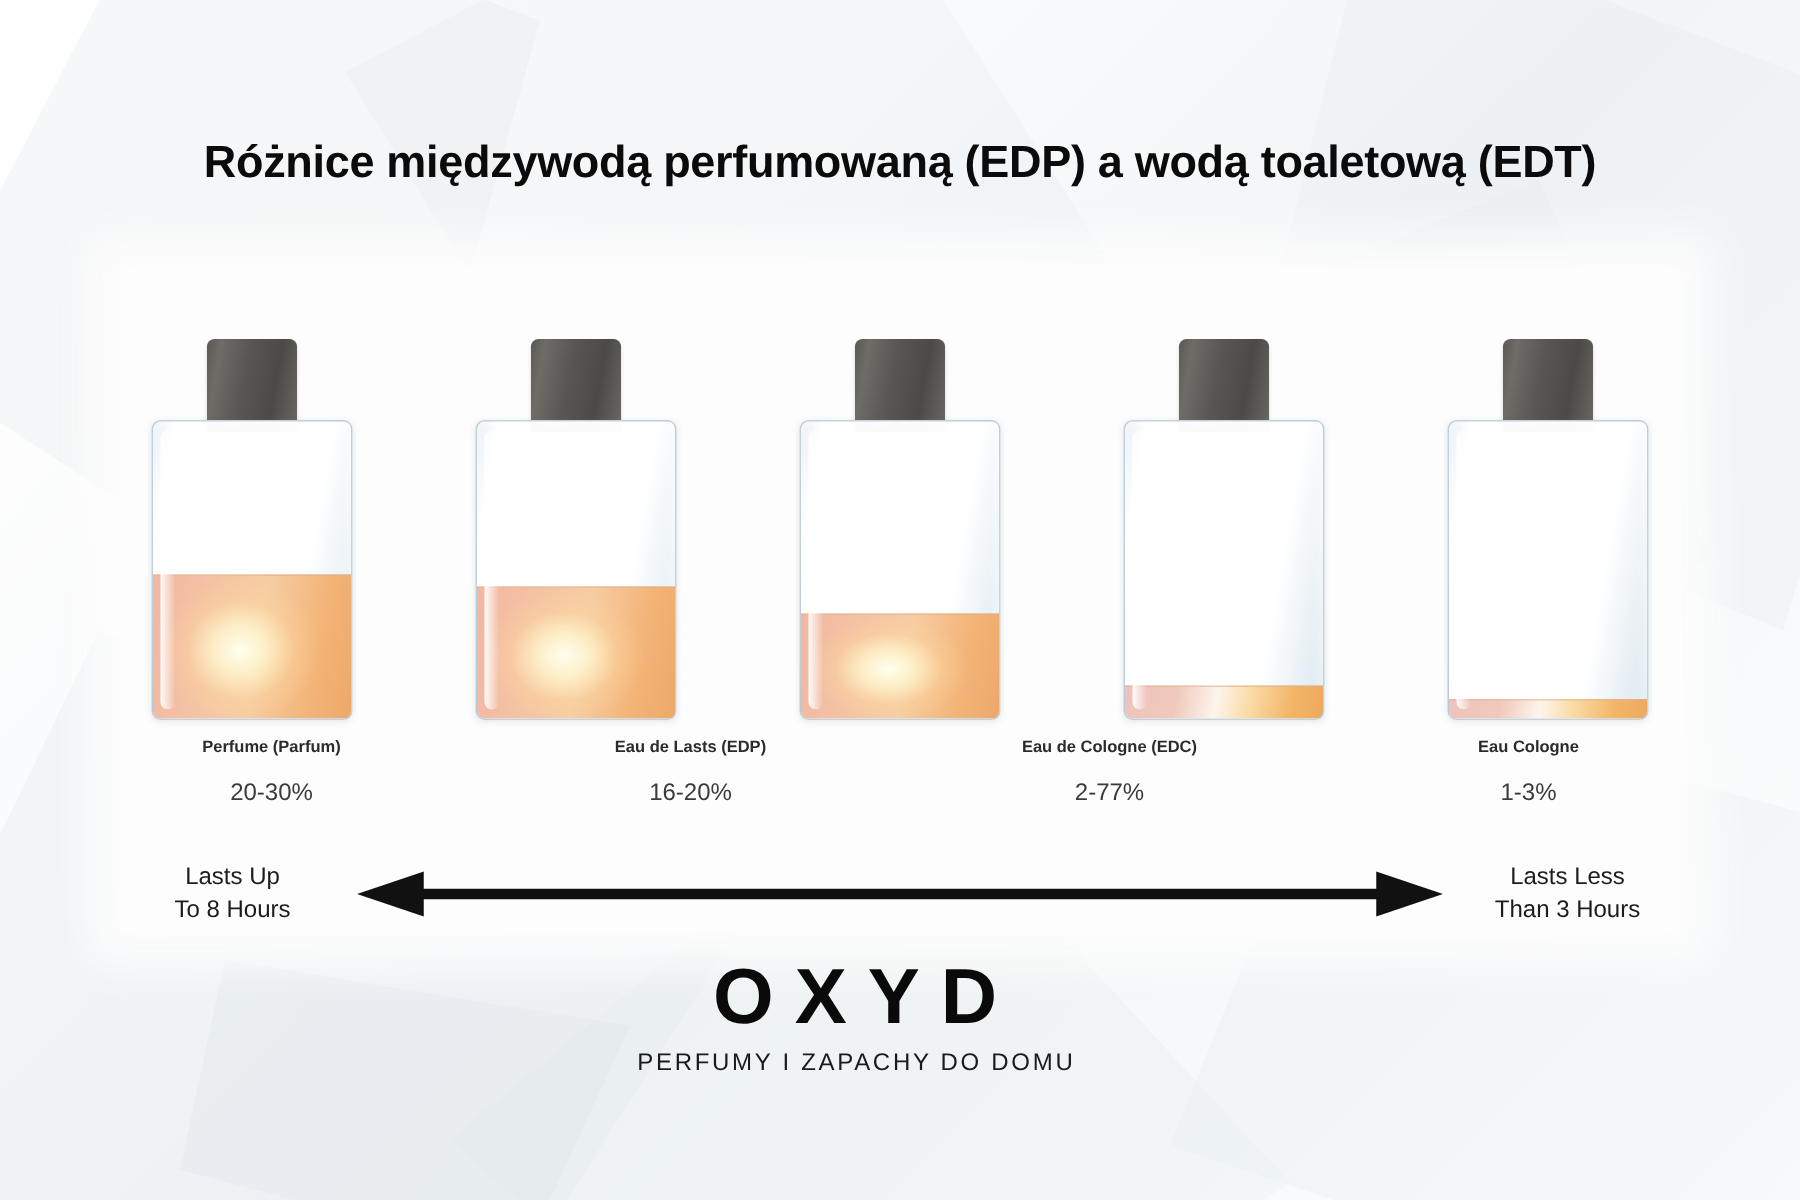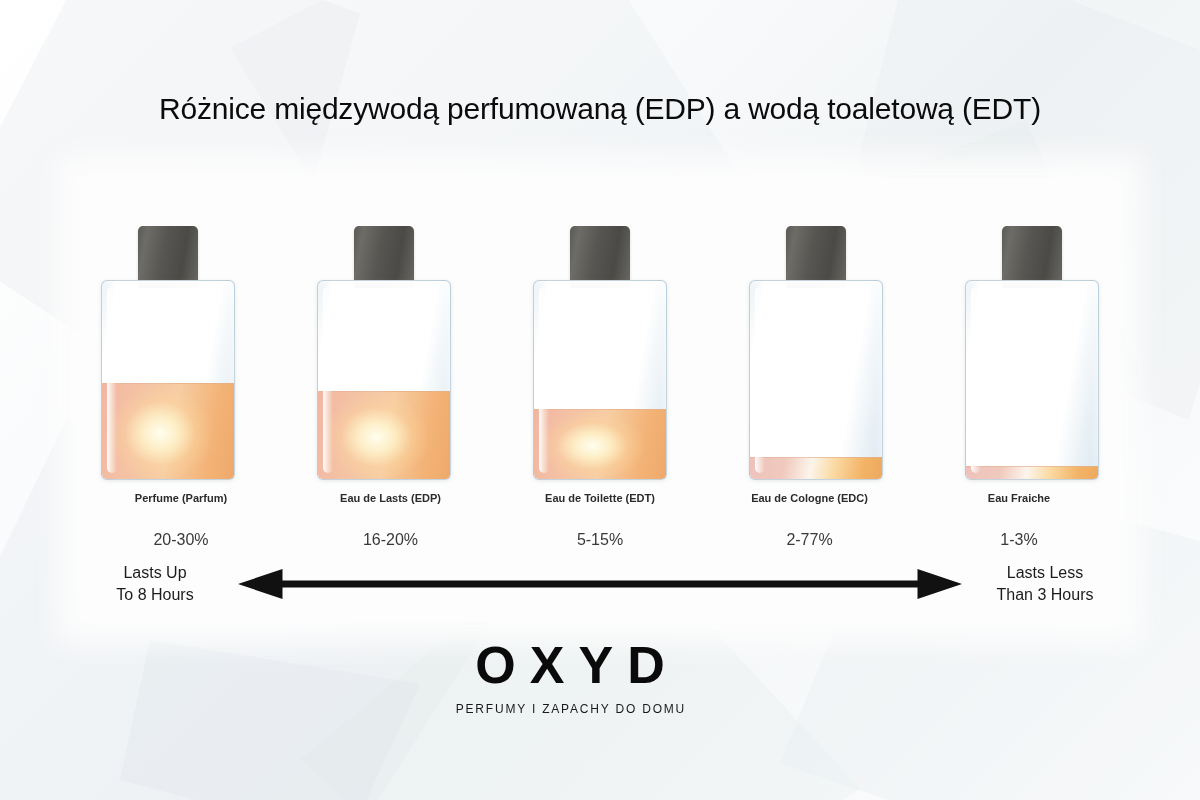--- a/index.html
+++ b/index.html
@@ -40,21 +40,21 @@
         clip-path:polygon(22% 0,100% 26%,84% 100%,0 66%); opacity:.30; background:#e4eaed; }
   .p7 { left:760px; top:120px; width:380px; height:360px;
         clip-path:polygon(0 30%,70% 0,100% 70%,36% 100%); opacity:.14; background:#d8e2e6; }
   .p8 { left:120px; top:640px; width:300px; height:200px;
         clip-path:polygon(10% 0,100% 22%,76% 100%,0 70%); opacity:.35; background:#dfe6ea; }
 
   
   #title {
     position:absolute; left:0; top:92px; width:1200px;
     text-align:center;
-    font-size:30px; font-weight:normal;
+    font-size:30px; font-weight:bold;
     letter-spacing:-.2px;
     color:#0b0b0b;
     white-space:nowrap;
   }
 
   
   #card {
     position:absolute;
     left:80px; top:178px;
     width:1040px; height:444px;
@@ -123,27 +123,27 @@
     width:1040px;
     display:flex; justify-content:space-between;
     padding:0 8px;
   }
   .label-cell { width:186px; text-align:center; }
   .label-name {
     font-size:11px; font-weight:bold; color:#2b2b2b;
     line-height:20px; white-space:nowrap;
   }
   .label-pct {
-    margin-top:22px;
+    margin-top:11px;
     font-size:16px; color:#3a3a3a; line-height:20px;
   }
 
   
   #scale {
-    position:absolute; left:80px; top:556px;
+    position:absolute; left:80px; top:568px;
     width:1040px; height:56px;
     display:flex; align-items:center; justify-content:space-between;
   }
   .scale-note {
     width:150px; text-align:center;
     font-size:16px; color:#1c1c1c; line-height:22px;
     white-space:nowrap;
   }
   #arrow { flex:1; height:36px; position:relative; margin:0 6px; }
   #arrow svg { display:block; width:100%; height:100%; }
@@ -152,21 +152,21 @@
   #brand {
     position:absolute; left:0; top:636px; width:1140px; text-align:center;
   }
   #brand-name {
     font-size:52px; font-weight:bold; color:#0a0a0a;
     letter-spacing:14px; line-height:58px;
     text-indent:14px;
   }
   #brand-tagline {
     margin-top:7px;
-    font-size:12px; color:#1a1a1a;
+    font-size:16px; color:#1a1a1a;
     letter-spacing:1.8px; line-height:16px;
     text-indent:1.8px;
   }
 </style>
 </head>
 <body>
 
 <div id="stage">
 
   <div class="poly p1"></div>
@@ -224,29 +224,25 @@
   <div id="labels">
     <div class="label-cell">
       <div class="label-name">Perfume (Parfum)</div>
       <div class="label-pct">20-30%</div>
     </div>
     <div class="label-cell">
       <div class="label-name">Eau de Lasts (EDP)</div>
       <div class="label-pct">16-20%</div>
     </div>
     <div class="label-cell">
-      <div class="label-name">Eau de Toilette (EDT)</div>
-      <div class="label-pct">5-15%</div>
-    </div>
-    <div class="label-cell">
       <div class="label-name">Eau de Cologne (EDC)</div>
       <div class="label-pct">2-77%</div>
     </div>
     <div class="label-cell">
-      <div class="label-name">Eau Fraiche</div>
+      <div class="label-name">Eau Cologne</div>
       <div class="label-pct">1-3%</div>
     </div>
   </div>
 
   <div id="scale">
 
     <div class="scale-note">
       <div>Lasts Up</div>
       <div>To 8 Hours</div>
     </div>

